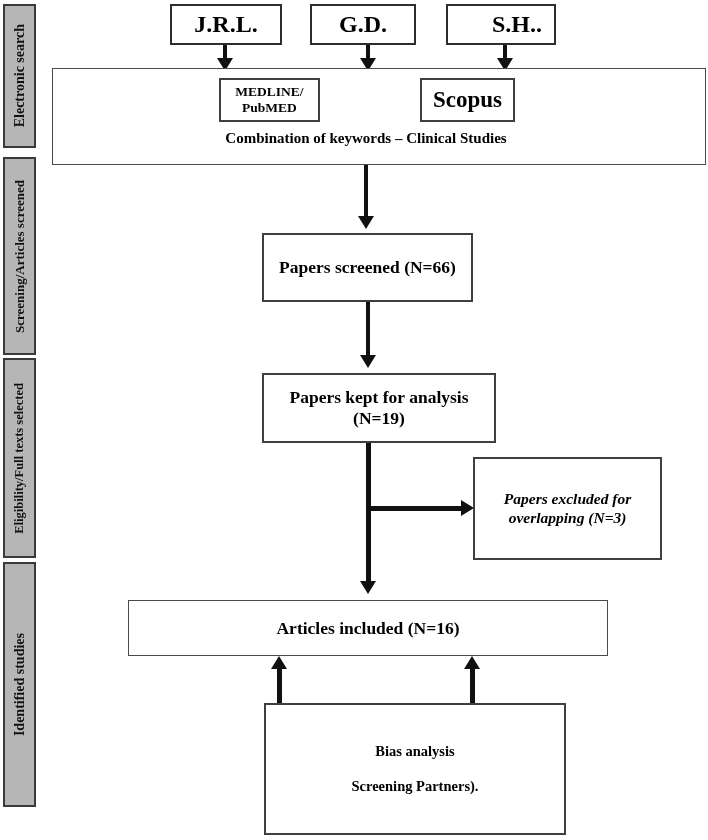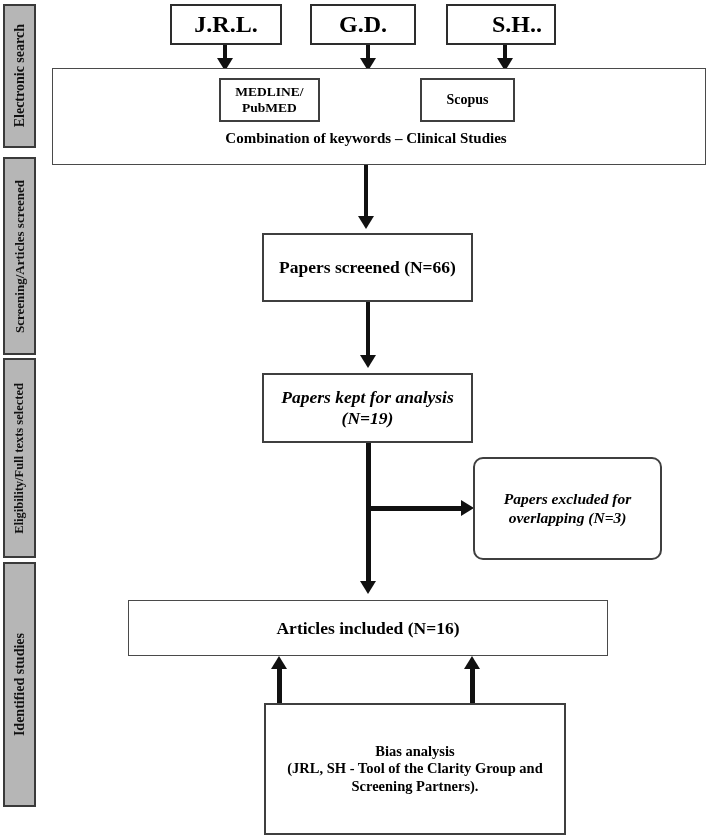--- a/index.html
+++ b/index.html
@@ -57,21 +57,21 @@
     width: 100%;
     line-height: 1.18;
   }
 
   .reviewer-box { font-size: 24px; font-weight: bold; }
   .outer-search-box {
     align-items: flex-start;
     justify-content: center;
   }
   .db-box { font-size: 13.5px; font-weight: bold; line-height: 1.15; }
-  .db-box.big { font-size: 14px; }
+  .db-box.big { font-size: 23px; }
   .keywords-line {
     position: absolute;
     width: 100%;
     text-align: center;
     font-size: 15px;
     font-weight: bold;
     color: #000;
   }
   .stage-box { font-size: 17.5px; font-weight: bold; }
   .excluded-box { font-size: 15.5px; font-weight: bold; font-style: italic; }
@@ -171,51 +171,51 @@
   <div class="vline" style="left:364px; top:165px; width:4px; height:54px;"></div>
   <div class="arrowhead-down" style="left:358px; top:216px;"></div>
 
   <div class="box stage-box" style="left:262px; top:233px; width:211px; height:69px;">
     <span class="box-text">Papers screened (N=66)</span>
   </div>
 
   <div class="vline" style="left:366px; top:302px; width:4px; height:56px;"></div>
   <div class="arrowhead-down" style="left:360px; top:355px;"></div>
 
-  <div class="box stage-box" style="left:262px; top:373px; width:211px; height:70px;font-style:italic;">
+  <div class="box stage-box" style="left:262px; top:373px; width:234px; height:70px;">
     <span class="box-text">
       <span>Papers kept for analysis</span><br>
       <span>(N=19)</span>
     </span>
   </div>
 
   <div class="vline" style="left:366px; top:443px; width:5px; height:140px;"></div>
   <div class="arrowhead-down" style="left:360px; top:581px;"></div>
 
   <div class="hline" style="left:366px; top:506px; width:98px; height:5px;"></div>
   <div class="arrowhead-right" style="left:461px; top:500px;"></div>
 
-  <div class="box excluded-box" style="left:473px; top:457px; width:189px; height:103px;border-radius:10px;">
+  <div class="box excluded-box" style="left:473px; top:457px; width:189px; height:103px;">
     <span class="box-text">
       <span>Papers excluded for</span><br>
       <span>overlapping (N=3)</span>
     </span>
   </div>
 
   <div class="box thin stage-box" style="left:128px; top:600px; width:480px; height:56px;">
     <span class="box-text">Articles included (N=16)</span>
   </div>
 
   <div class="vline" style="left:277px; top:668px; width:5px; height:35px;"></div>
   <div class="arrowhead-up" style="left:271px; top:656px;"></div>
 
   <div class="vline" style="left:470px; top:668px; width:5px; height:35px;"></div>
   <div class="arrowhead-up" style="left:464px; top:656px;"></div>
 
   <div class="box bias-box" style="left:220px; top:703px; width:302px; height:132px;">
     <span class="box-text">
       <span>Bias analysis</span><br>
-      <span>(JRL, SH - Tool of the Clarity Group and</span><br>
+      <br>
       <span>Screening Partners).</span>
     </span>
   </div>
 
 </div>
 
 </body></html>

